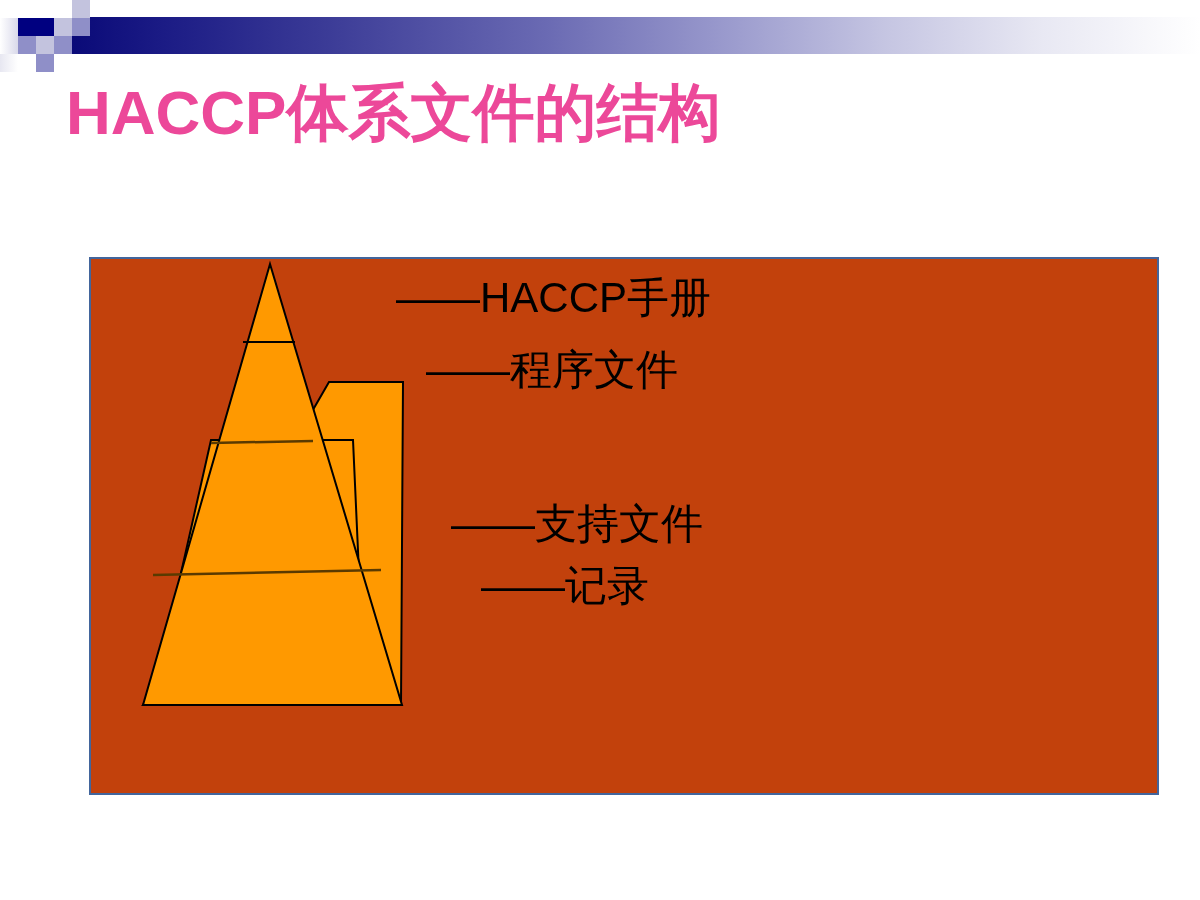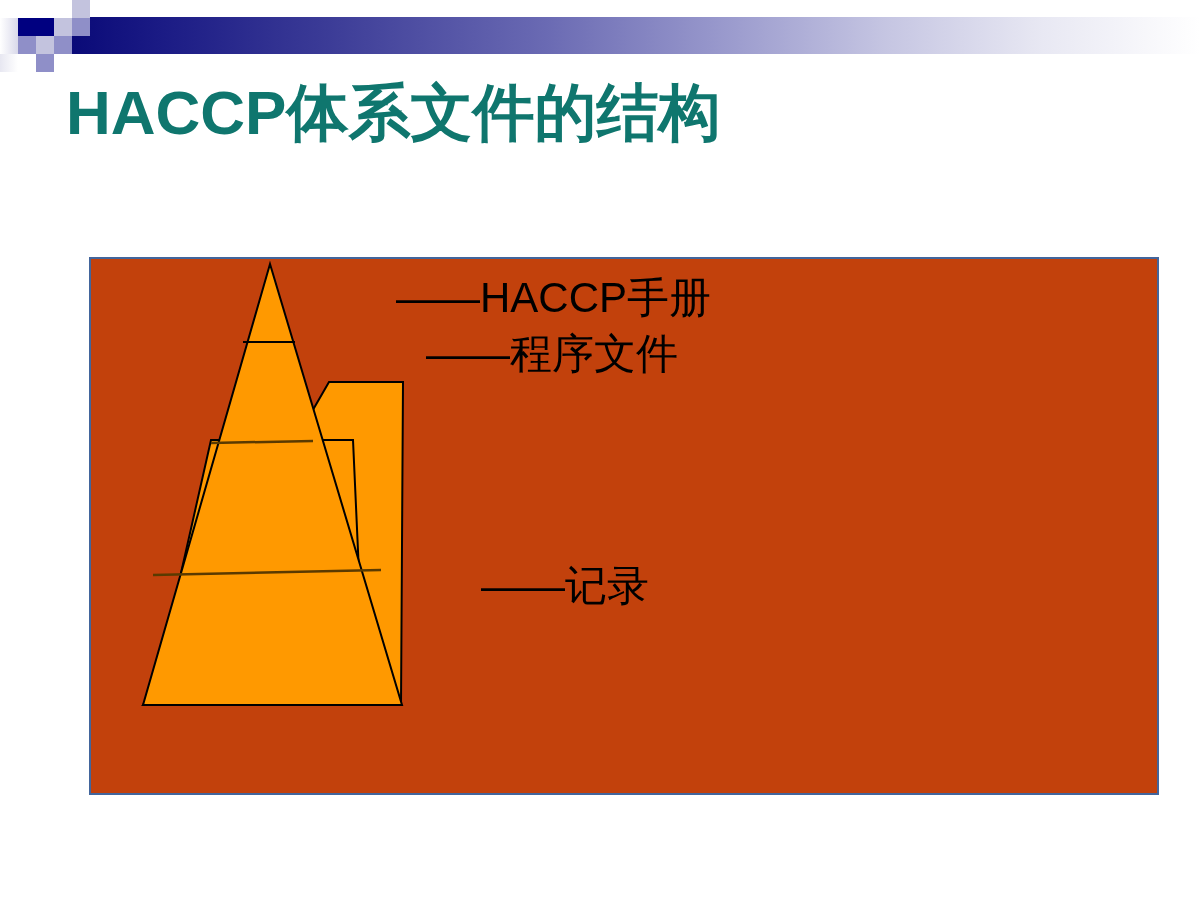--- a/index.html
+++ b/index.html
@@ -52,21 +52,21 @@
     background: linear-gradient(to right, #e7e7f1 0%, #ffffff 100%);
   }
 
   
   #page-title {
     position: absolute;
     left: 66px;
     top: 82px;
     font-size: 62px;
     font-weight: bold;
-    color: #0f766e;
+    color: #ec4899;
     letter-spacing: 0px;
     line-height: 1.0;
     white-space: nowrap;
   }
 
   
   #content-frame {
     position: absolute;
     left: 89px;
     top: 257px;
@@ -90,21 +90,21 @@
   
   .label-line {
     position: absolute;
     font-size: 42px;
     color: #000000;
     white-space: nowrap;
     font-weight: normal;
     line-height: 1;
   }
   #label-manual   { left: 305px; top: 18px; }
-  #label-procedure{ left: 335px; top: 74px; }
+  #label-procedure{ left: 335px; top: 90px; }
   #label-support  { left: 360px; top: 244px; }
   #label-record   { left: 390px; top: 306px; }
 </style>
 </head>
 <body>
 
 <div id="header-decoration">
   <div class="grad-bar"></div>
 
   <div class="sq sq-fade" style="left:0px;  top:18px; width:18px; height:18px;"></div>
@@ -138,15 +138,16 @@
 
     <line x1="152" y1="83" x2="204" y2="83" stroke="#000000" stroke-width="2"></line>
     <line x1="120" y1="184" x2="222" y2="182" stroke="#5a3a00" stroke-width="2.5"></line>
     <line x1="62" y1="316" x2="290" y2="311" stroke="#5a3a00" stroke-width="2.5"></line>
   </svg>
 
   <div class="label-line" id="label-manual">——HACCP手册</div>
 
   <div class="label-line" id="label-procedure">——程序文件</div>
 
+  <div class="label-line" id="label-support">——支持文件</div>
 
   <div class="label-line" id="label-record">——记录</div>
 </div>
 
 </body></html>

